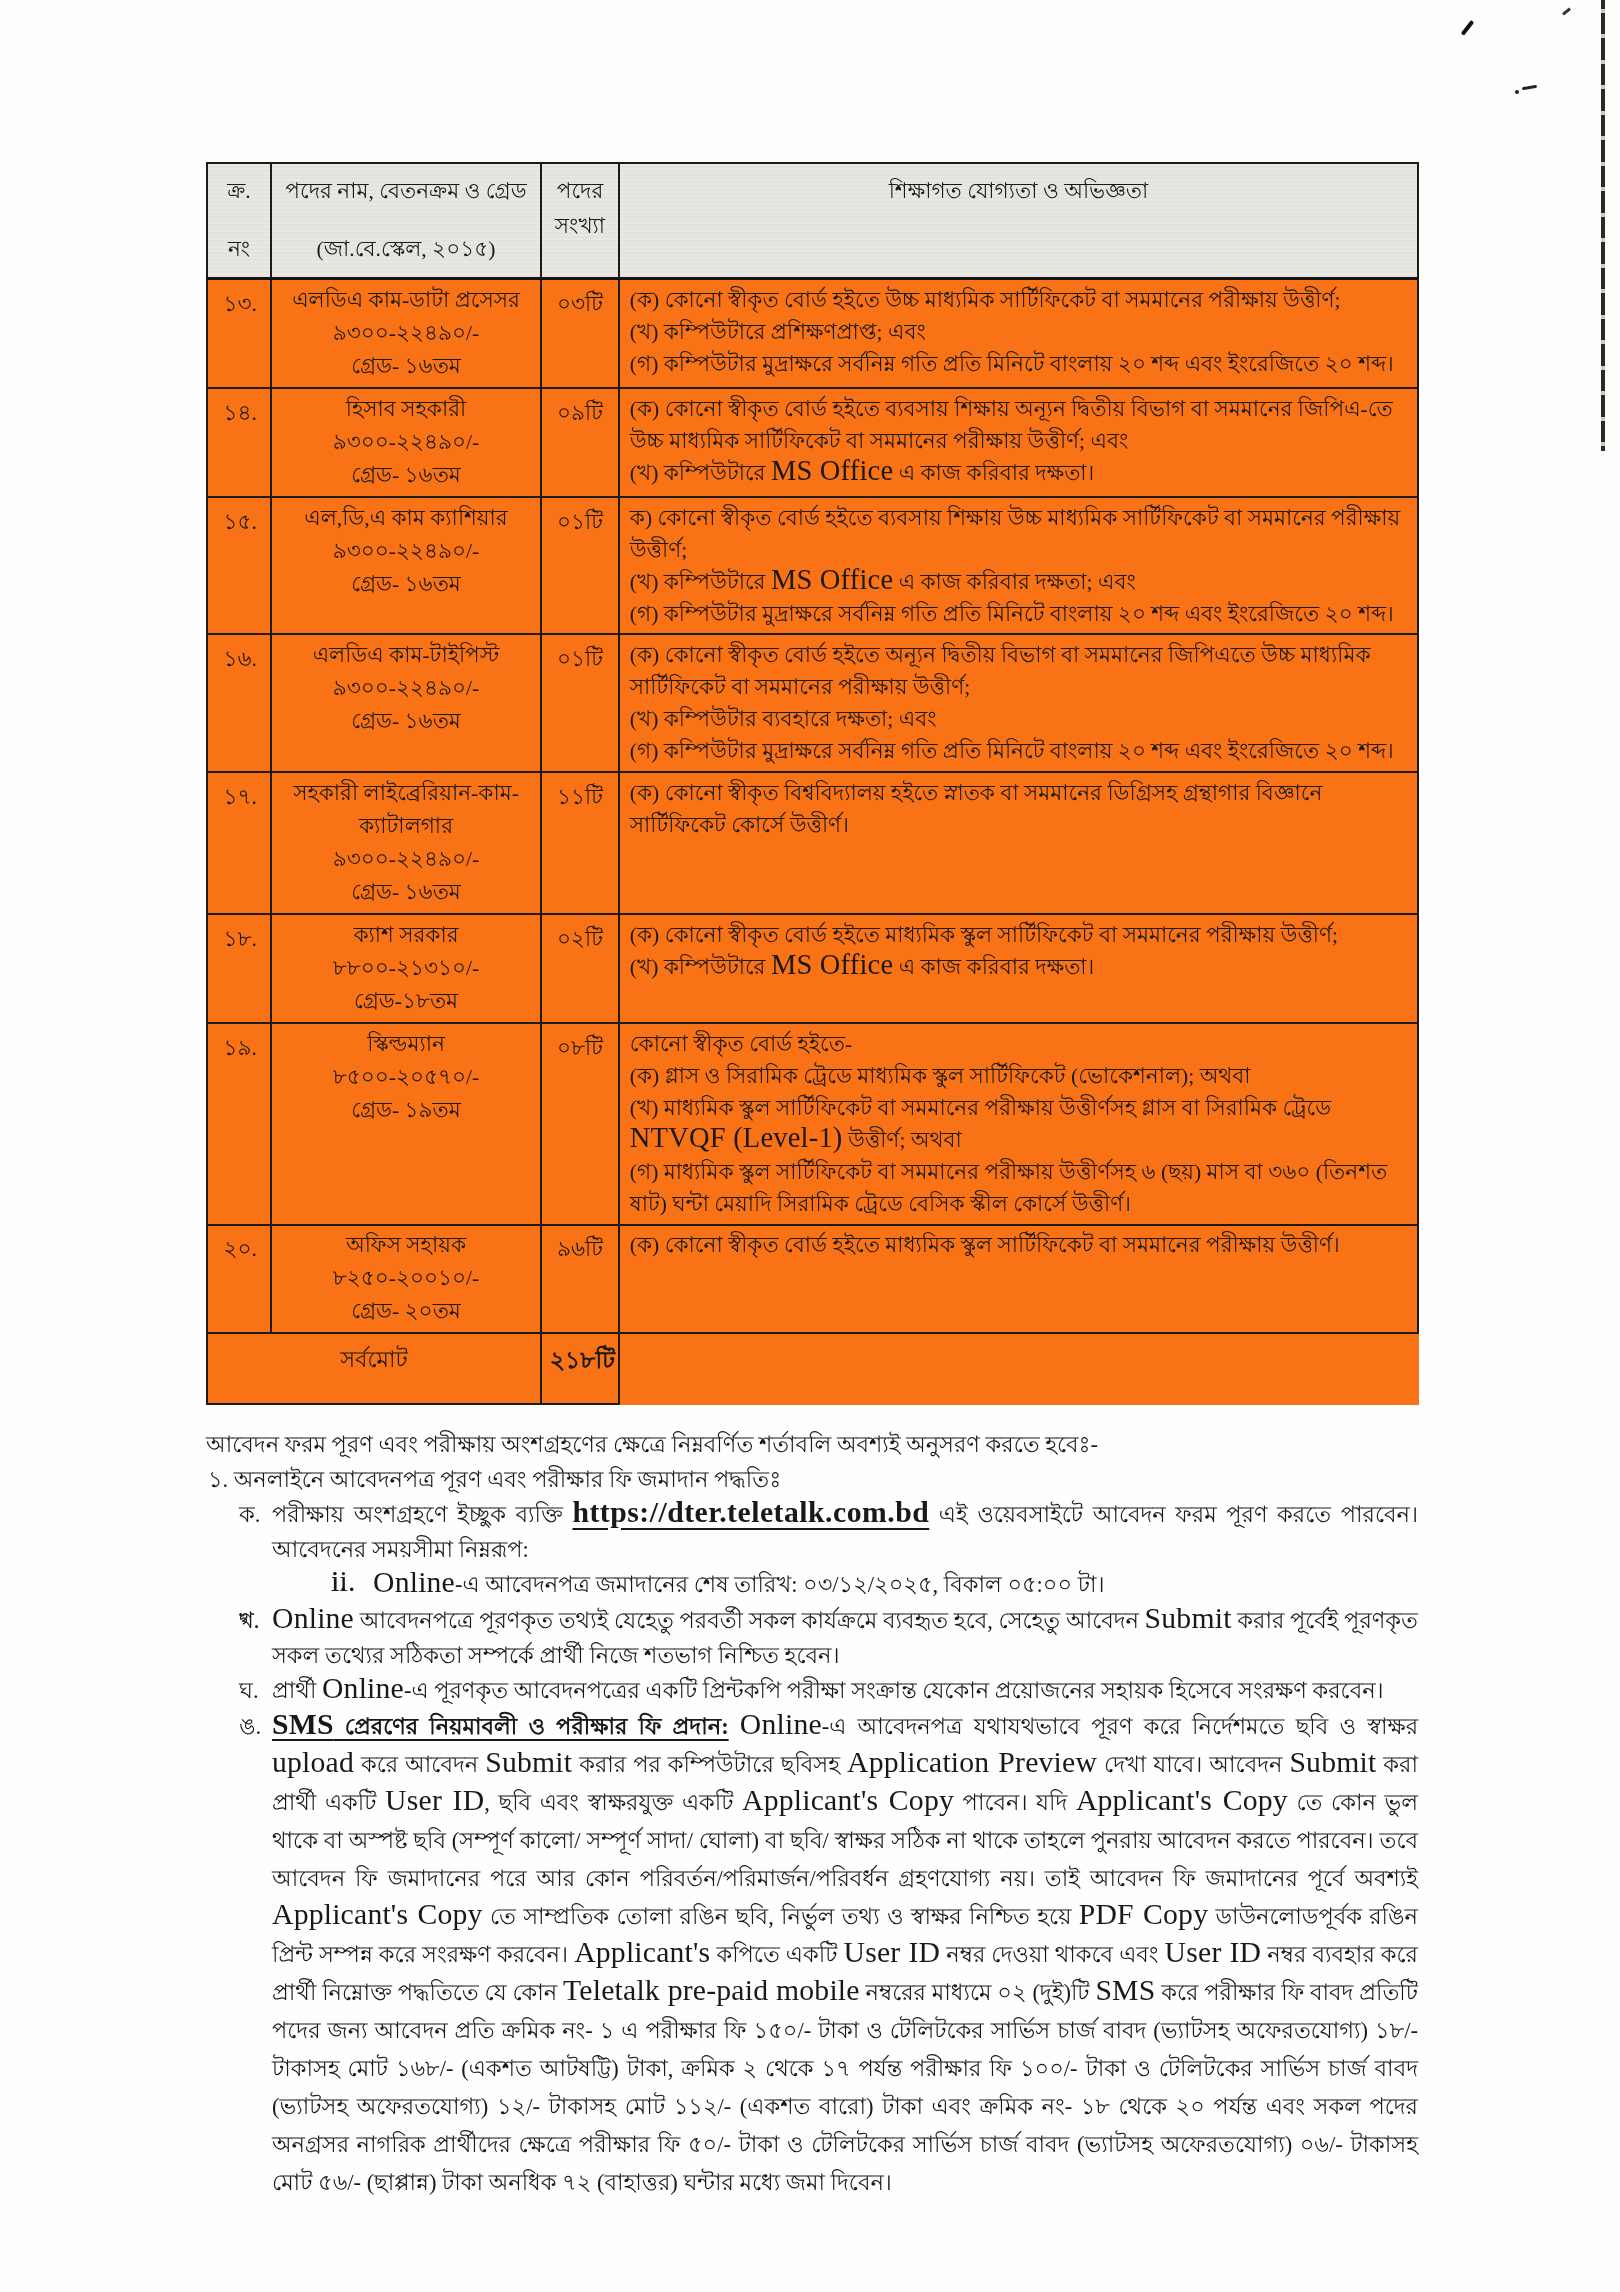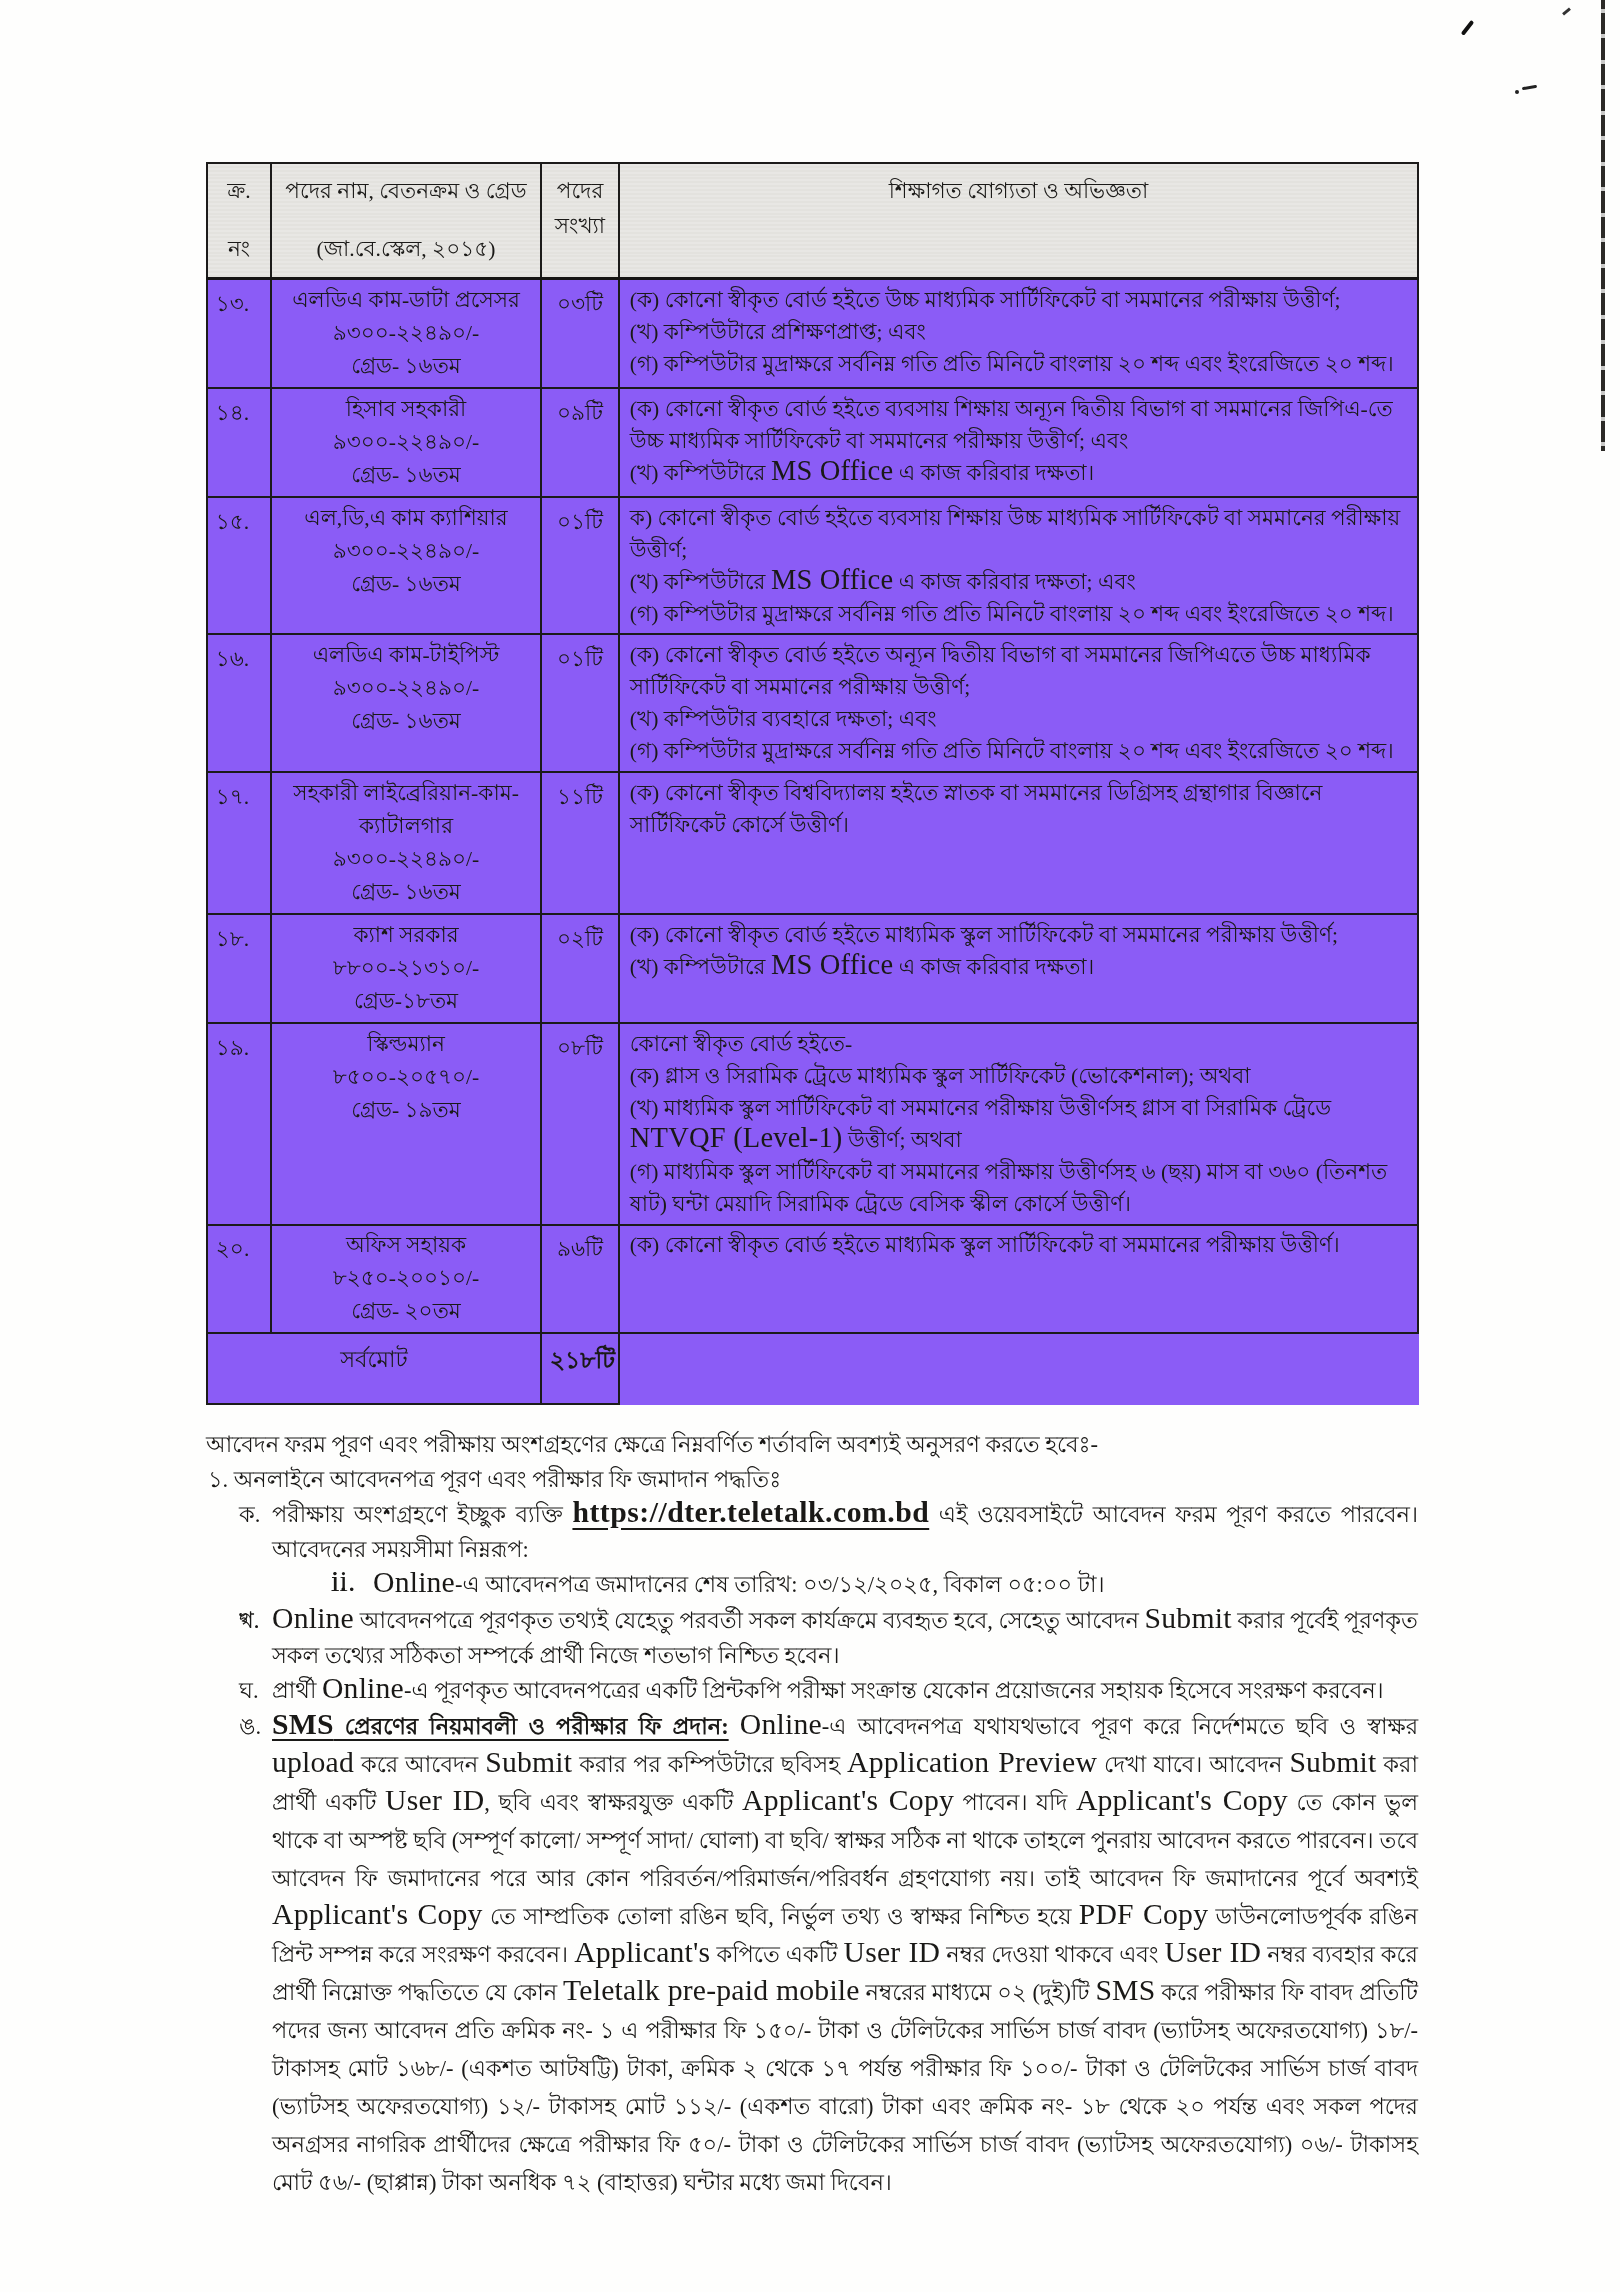--- a/index.html
+++ b/index.html
@@ -14,31 +14,31 @@
     background:repeating-linear-gradient(180deg,#14120f 0 8.8px, rgba(20,18,15,.25) 8.8px 12.7px, #14120f 12.7px 25.5px);
     opacity:.9;}
   .mark-slash{position:absolute; left:1459px; top:25.5px; width:16.7px; height:3.9px; background:#111; transform:rotate(-52deg); border-radius:2px;}
   .mark-tick{position:absolute; left:1562px; top:9.8px; width:8.8px; height:2.9px; background:#333; transform:rotate(-40deg);}
   .mark-dash{position:absolute; left:1522px; top:86px; width:14.7px; height:2.9px; background:#222; transform:rotate(-10deg); border-radius:2px;}
   .mark-dot{position:absolute; left:1515px; top:90px; width:3.9px; height:3.9px; background:#222; border-radius:50%;}
 
   .content{position:absolute; left:206px; top:162px; width:1212px;}
 
   
-  table.positions{border-collapse:collapse; table-layout:fixed; width:1210px; background:#8b5cf6;}
+  table.positions{border-collapse:collapse; table-layout:fixed; width:1210px; background:#f97316;}
   col.c1{width:64px;} col.c2{width:270px;} col.c3{width:78px;} col.c4{width:799px;}
   th,td{border:2px solid #1c1b1a; vertical-align:top; padding:3.9px 7.8px;}
   thead th{
     background:#e8e7e3;
     background-image:repeating-linear-gradient(0deg, rgba(0,0,0,.025) 0 2px, rgba(255,255,255,.02) 2px 3.9px);
     border-bottom:3.9px solid #161514; font-weight:normal; padding:9.8px 5.9px;
   }
   .hline{line-height:35px; text-align:center;}
   .h-gap{margin-top:23.5px;}
-  .c-sl{text-align:left; padding-right:2px; padding-top:6.9px;}
+  .c-sl{text-align:right; padding-right:13px; padding-top:6.9px;}
   .c-name{text-align:center;margin-left:15px;}
   .c-count{text-align:center; padding-top:6.9px;}
   .nline{line-height:33px;}
   .qline{line-height:32px;}
   td.c-qual{padding-left:9.8px; padding-right:7.8px;}
   .latin{font-family:"Liberation Serif","DejaVu Serif",serif; font-size:1.32em; line-height:1; letter-spacing:0.2px;}
   tr.total-row td{height:57px;}
   .total-label{ text-align:center; font-size:22.5px; padding-top:7.8px;}
   .total-count{ text-align:right; font-weight:bold; font-size:23.5px; padding-top:7.8px;}
   td.t-empty{border-top:none; border-right:none; border-bottom:none; border-left:2px solid #1c1b1a;}

